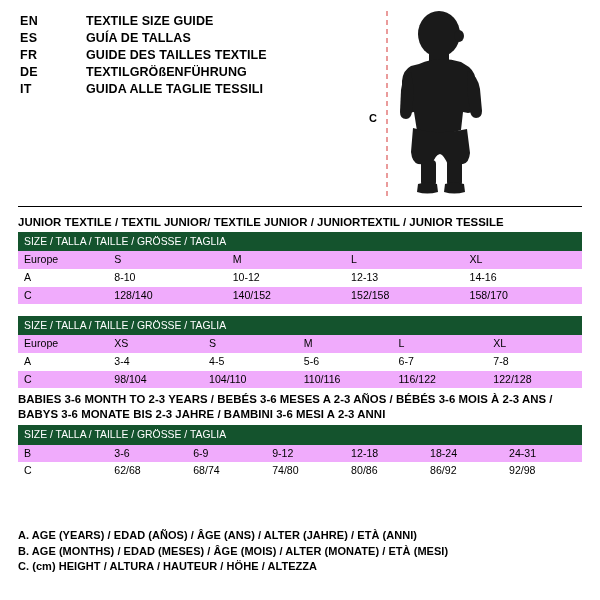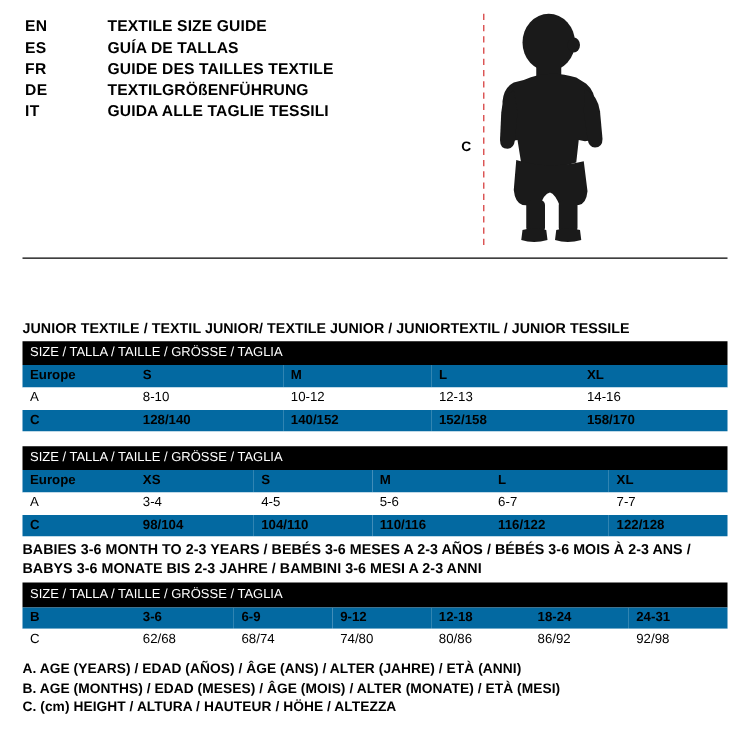--- a/index.html
+++ b/index.html
@@ -63,21 +63,20 @@
     top: 104px;
     font-size: 11px;
     font-weight: bold;
   }
 
   
   .section {
     position: absolute;
     left: 18px;
     width: 564px;
-    margin-top: 41px;
   }
   .section-title {
     font-size: 11.4px;
     font-weight: bold;
     margin-bottom: 4px;
     letter-spacing: .05px;
   }
   .section-title.multi { line-height: 1.28; }
 
   table.size-table {
@@ -87,28 +86,28 @@
   }
   table.size-table td, table.size-table th {
     font-size: 10.6px;
     padding: 3px 0 3px 6px;
     text-align: left;
     font-weight: normal;
     vertical-align: middle;
     line-height: 1.1;
   }
   tr.head-row td {
-    background: #000000;
+    background: #14532d;
     color: #ffffff;
     font-weight: normal;
     font-size: 10.4px;
     padding-top: 4px;
     padding-bottom: 4px;
   }
-  tr.shade td { background: #0369a1; font-weight: bold; }
+  tr.shade td { background: #f0abfc; }
   tr.plain td { background: #ffffff; }
 
   .rule {
     position: absolute;
     left: 18px;
     width: 564px;
     height: 1px;
     background: #000000;
   }
 
@@ -244,21 +243,21 @@
           <td>M</td>
           <td>L</td>
           <td>XL</td>
         </tr>
         <tr class="plain">
           <td>A</td>
           <td>3-4</td>
           <td>4-5</td>
           <td>5-6</td>
           <td>6-7</td>
-          <td>7-7</td>
+          <td>7-8</td>
         </tr>
         <tr class="shade">
           <td>C</td>
           <td>98/104</td>
           <td>104/110</td>
           <td>110/116</td>
           <td>116/122</td>
           <td>122/128</td>
         </tr>
       </tbody>

